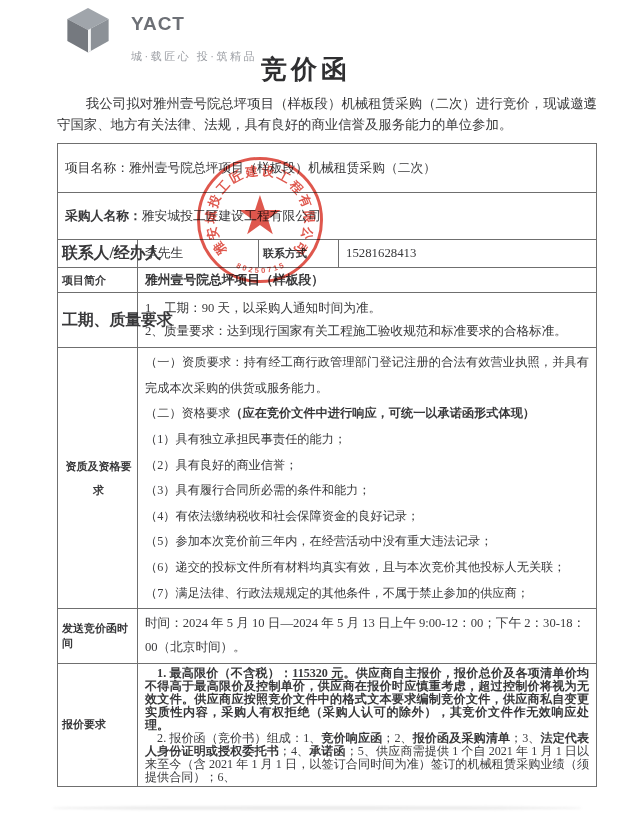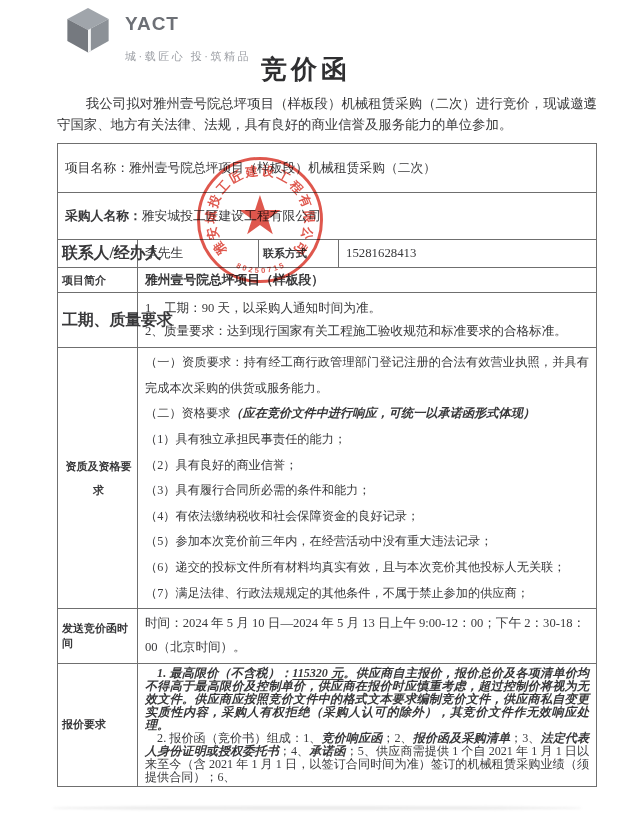--- a/index.html
+++ b/index.html
@@ -3,21 +3,21 @@
 <meta charset="utf-8">
 <style>
   html,body{margin:0;padding:0;}
   body{
     width:632px;height:817px;overflow:hidden;position:relative;
     background:#ffffff;
     font-family:"Liberation Serif","DejaVu Serif",serif;
     color:var(--text,#3b3b3d);
   }
   
-  .logo{position:absolute;left:62px;top:6px;display:flex;gap:11px;align-items:flex-start;}
+  .logo{position:absolute;left:62px;top:6px;display:flex;gap:17px;align-items:flex-start;}
   .logo svg{display:block;}
   .logo-text{padding-top:7px;font-family:"Liberation Sans","DejaVu Sans",sans-serif;}
   .logo-line1{font-size:19px;font-weight:bold;color:var(--logo-gray,#6d7076);letter-spacing:1px;display:flex;gap:7px;align-items:baseline;}
   .logo-tag{margin-top:14px;font-size:11px;color:#9a9da3;letter-spacing:2.5px;}
   
   .title{position:absolute;top:52px;left:0;width:612px;margin:0;text-align:center;
          font-size:26px;font-weight:bold;letter-spacing:4px;color:#2f2f31;}
   .intro{position:absolute;top:93px;left:57px;width:540px;margin:0;
          font-size:13.4px;line-height:1.6;text-align:justify;text-indent:2.15em;color:#38383a;}
   
@@ -33,21 +33,21 @@
   .r5 td{vertical-align:top;}
   .r5 .lab{line-height:2.3;padding-top:5px;}
   .r5 .val{padding-top:7px;}
   .r6 .val p{margin:0;line-height:1.8;font-size:12.6px;}
   .r7 .val{vertical-align:top;padding-top:2px;text-align:justify;}
   .r7 .lab{text-align:center;line-height:2.2;}
   .r7 .val p{margin:0;line-height:2.1;font-size:12.2px;}
   .r8 .val{font-size:12.6px;line-height:1.9;}
   .r9 .val{vertical-align:top;padding-top:3px;text-align:justify;}
   .r9 .val p{margin:0;line-height:1.07;font-size:12.1px;text-indent:1em;}
-  .b{font-weight:bold;font-style:italic;}
+  .b{font-weight:bold;}
   .u{text-decoration:underline;text-underline-offset:2px;}
   
   .stamp{position:absolute;left:197px;top:157px;width:126px;height:126px;
          opacity:.84;mix-blend-mode:multiply;pointer-events:none;z-index:5;}
   .ring{position:absolute;inset:0;border:3px solid currentColor;border-radius:50%;}
   .star{position:absolute;left:0;right:0;top:50%;transform:translateY(-57%);
         text-align:center;font-size:54px;line-height:1;font-family:"DejaVu Sans",sans-serif;}
   .sc{position:absolute;left:50%;top:50%;width:16px;height:16px;margin:-8px 0 0 -8px;
       display:flex;align-items:center;justify-content:center;
       font-size:12.5px;font-weight:bold;}

